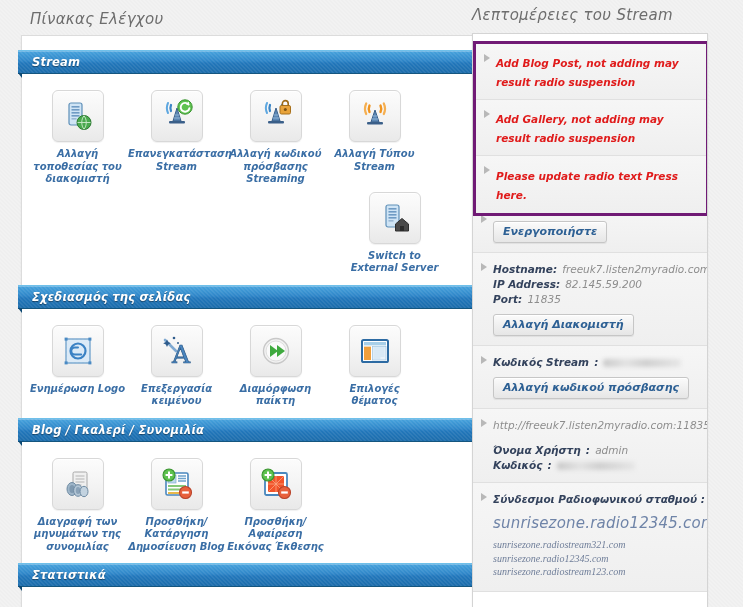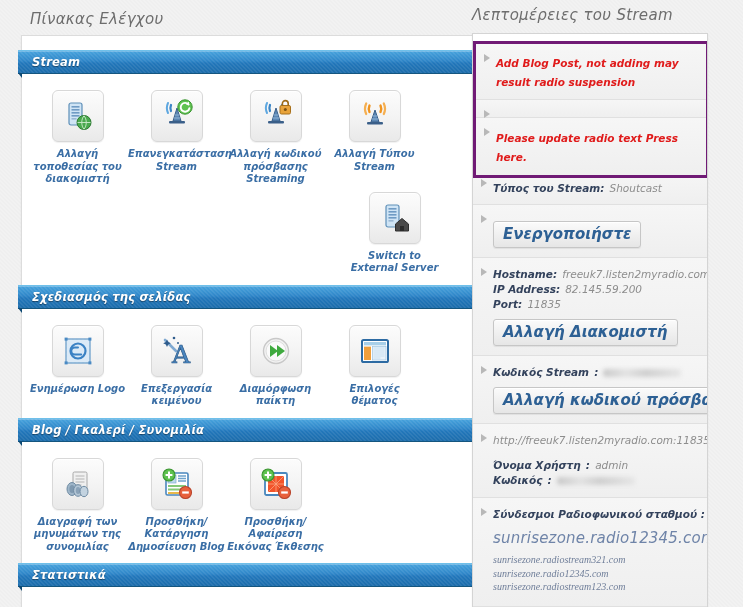--- a/index.html
+++ b/index.html
@@ -182,21 +182,21 @@
   .btn {
     display: inline-block;
     margin-top: 8px;
     padding: 3px 9px 4px 9px;
     border: 1px solid #c6c6c6;
     border-radius: 3px;
     background: linear-gradient(to bottom, #fbfbfb 0%, #f0f0f0 50%, #e6e6e6 100%);
     font-family: "DejaVu Sans", sans-serif;
     font-style: italic;
     font-weight: bold;
-    font-size: 15px;
+    font-size: 11px;
     color: #2d6094;
     box-shadow: 0 1px 1px rgba(0,0,0,.07), inset 0 1px 0 #fff;
     cursor: pointer;
     white-space: nowrap;
   }
   
   #alert-block {
     position: absolute;
     left: 0; top: 0;
     width: 236px;
@@ -461,20 +461,21 @@
 
   <div id="right-panel">
 
     <div id="alert-block">
       <div class="det-row" style="padding-top:8px;padding-bottom:9px;">
         <span class="bullet"></span>
         <span class="alert-text">Add Blog Post, not adding may result radio suspension</span>
       </div>
       <div class="det-row" style="padding-top:8px;padding-bottom:9px;">
         <span class="bullet"></span>
+        <span class="alert-text">Add Gallery, not adding may result radio suspension</span>
       </div>
       <div class="det-row" style="padding-top:9px;padding-bottom:10px;">
         <span class="bullet"></span>
         <span class="alert-text">Please update radio text Press here.</span>
       </div>
     </div>
     <div style="height:135px;"></div>
 
     <div class="det-row" style="padding-top:8px;padding-bottom:8px;">
       <span class="bullet"></span>

